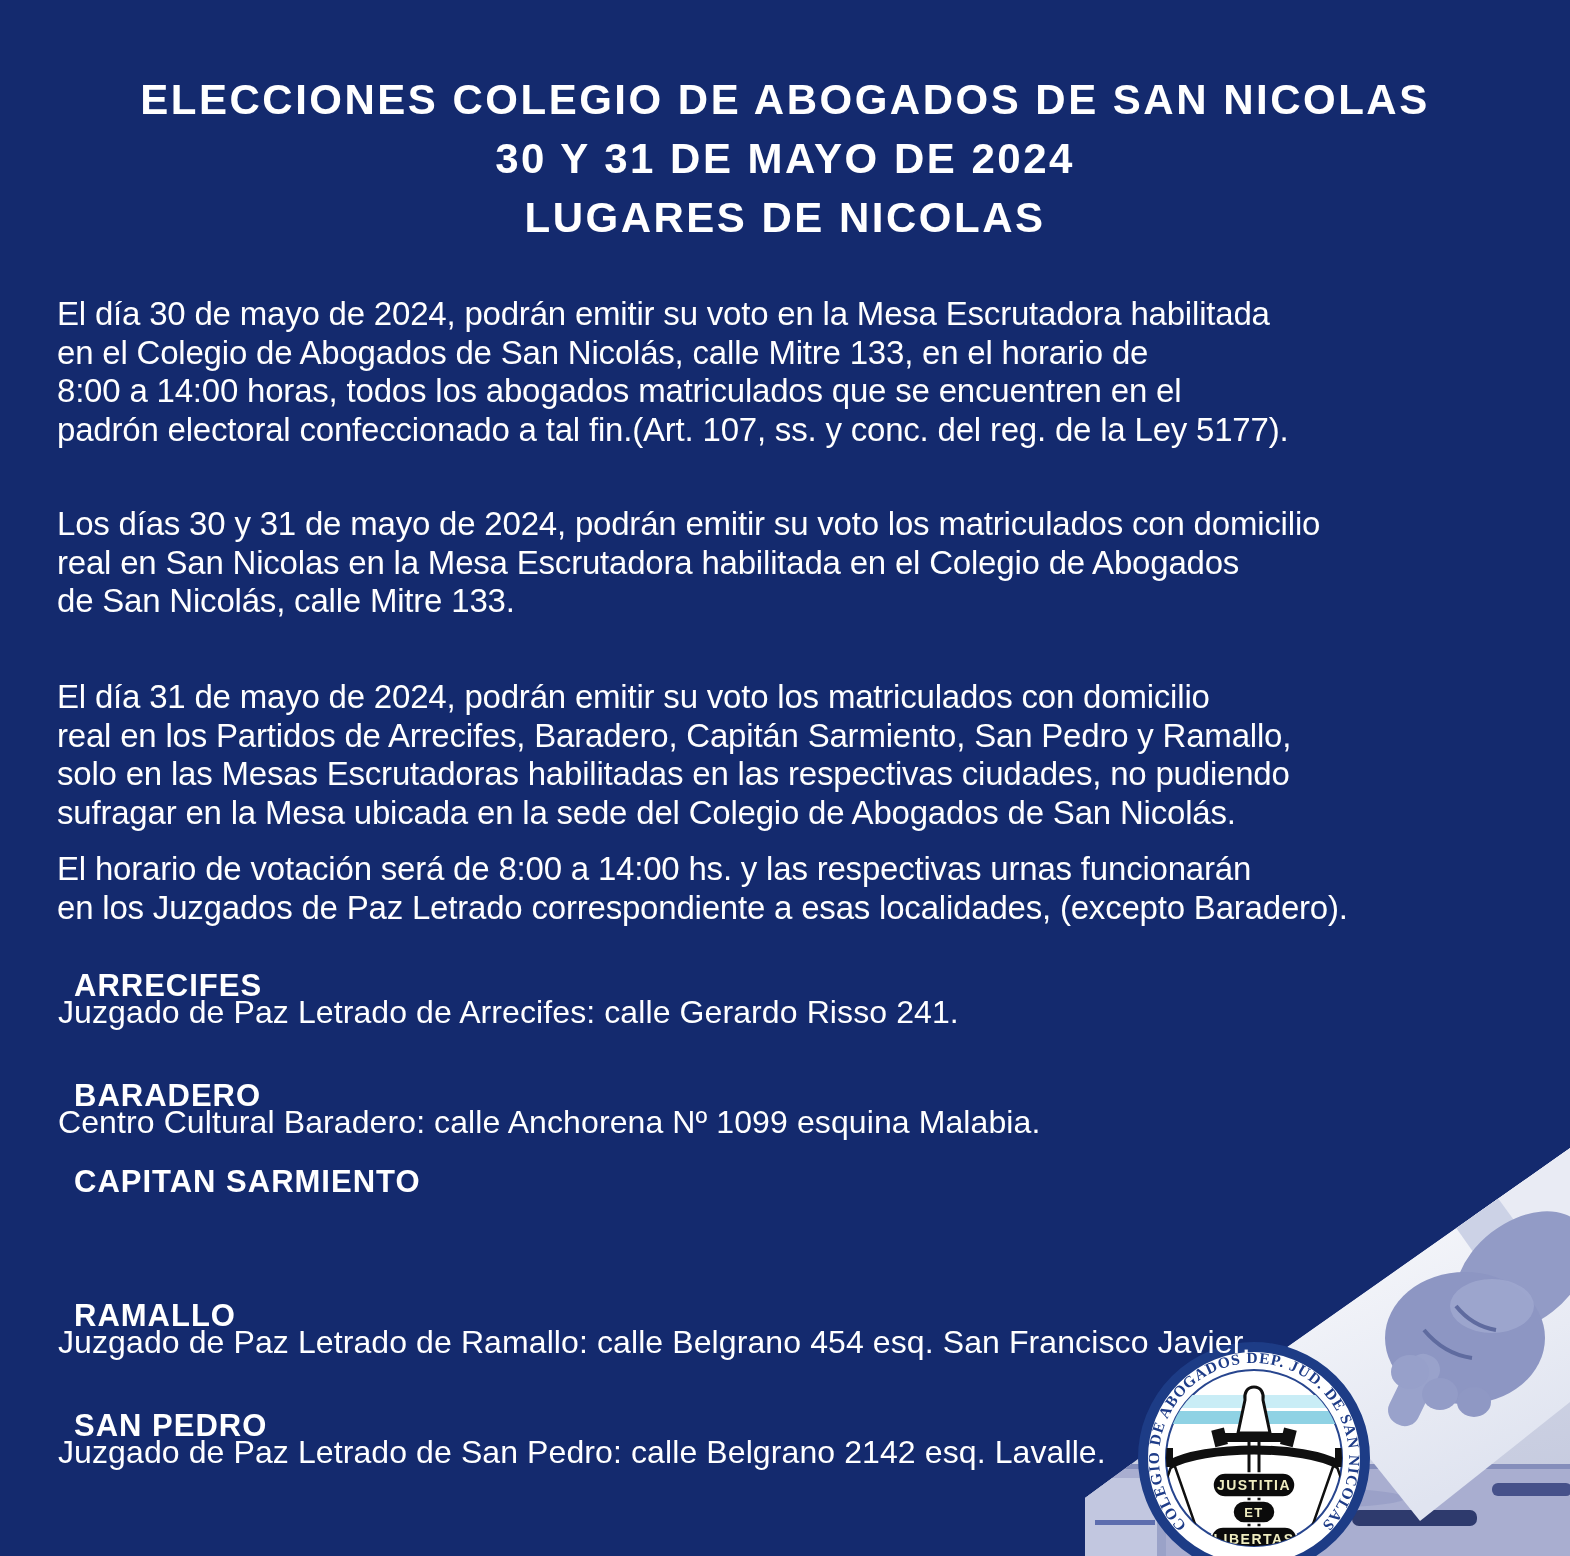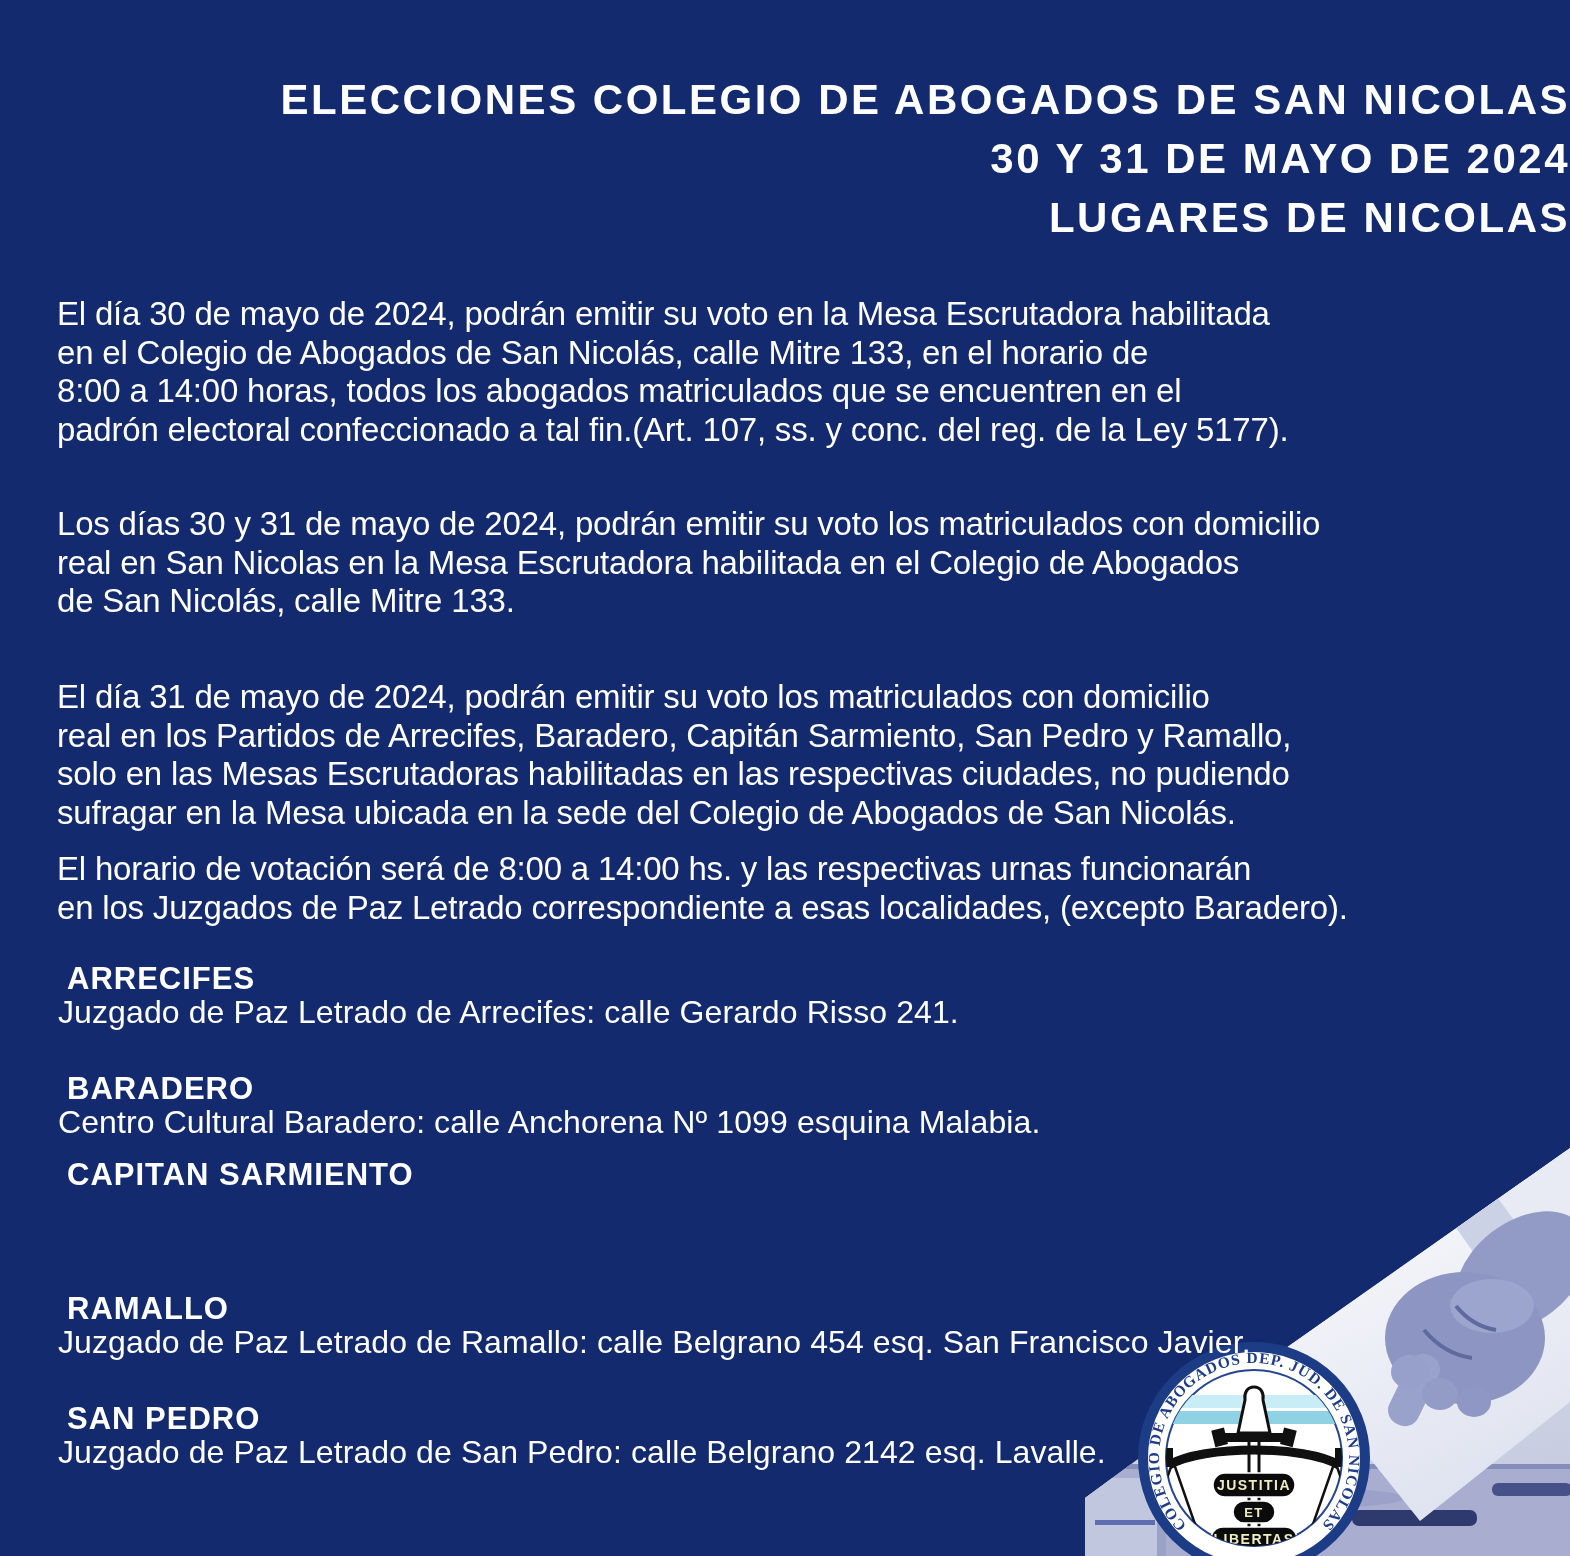--- a/index.html
+++ b/index.html
@@ -6,32 +6,32 @@
   .poster{
     position:relative;
     width:1570px;height:1556px;
     background:#142a6e;
     overflow:hidden;
     font-family:"Liberation Sans", sans-serif;
     color:#ffffff;
   }
   .title{
     position:absolute;top:70px;left:0;width:100%;
-    text-align:right;font-weight:bold;font-size:42px;line-height:59px;
+    text-align:center;font-weight:bold;font-size:42px;line-height:59px;
     letter-spacing:2.5px;z-index:4;
   }
   .para{
     position:absolute;left:57px;width:1500px;margin:0;
     white-space:pre-line;
     font-size:33px;line-height:38.5px;letter-spacing:-0.2px;
     z-index:4;
   }
   .para strong{font-weight:normal;}
   .loc-name{
-    position:absolute;left:58px;margin:9px;
+    position:absolute;left:58px;margin:16px;
     font-size:31px;font-weight:bold;letter-spacing:1px;z-index:4;
   }
   .loc-detail{
     position:absolute;left:58px;margin:0;
     font-size:32px;letter-spacing:0.1px;z-index:4;
   }
   .photo{position:absolute;top:0;left:0;width:1570px;height:1556px;z-index:1;}
   .seal{position:absolute;left:1133px;top:1337px;width:242px;height:242px;z-index:3;}
   .seal-ring-text{
     font-family:"Liberation Serif", serif;

